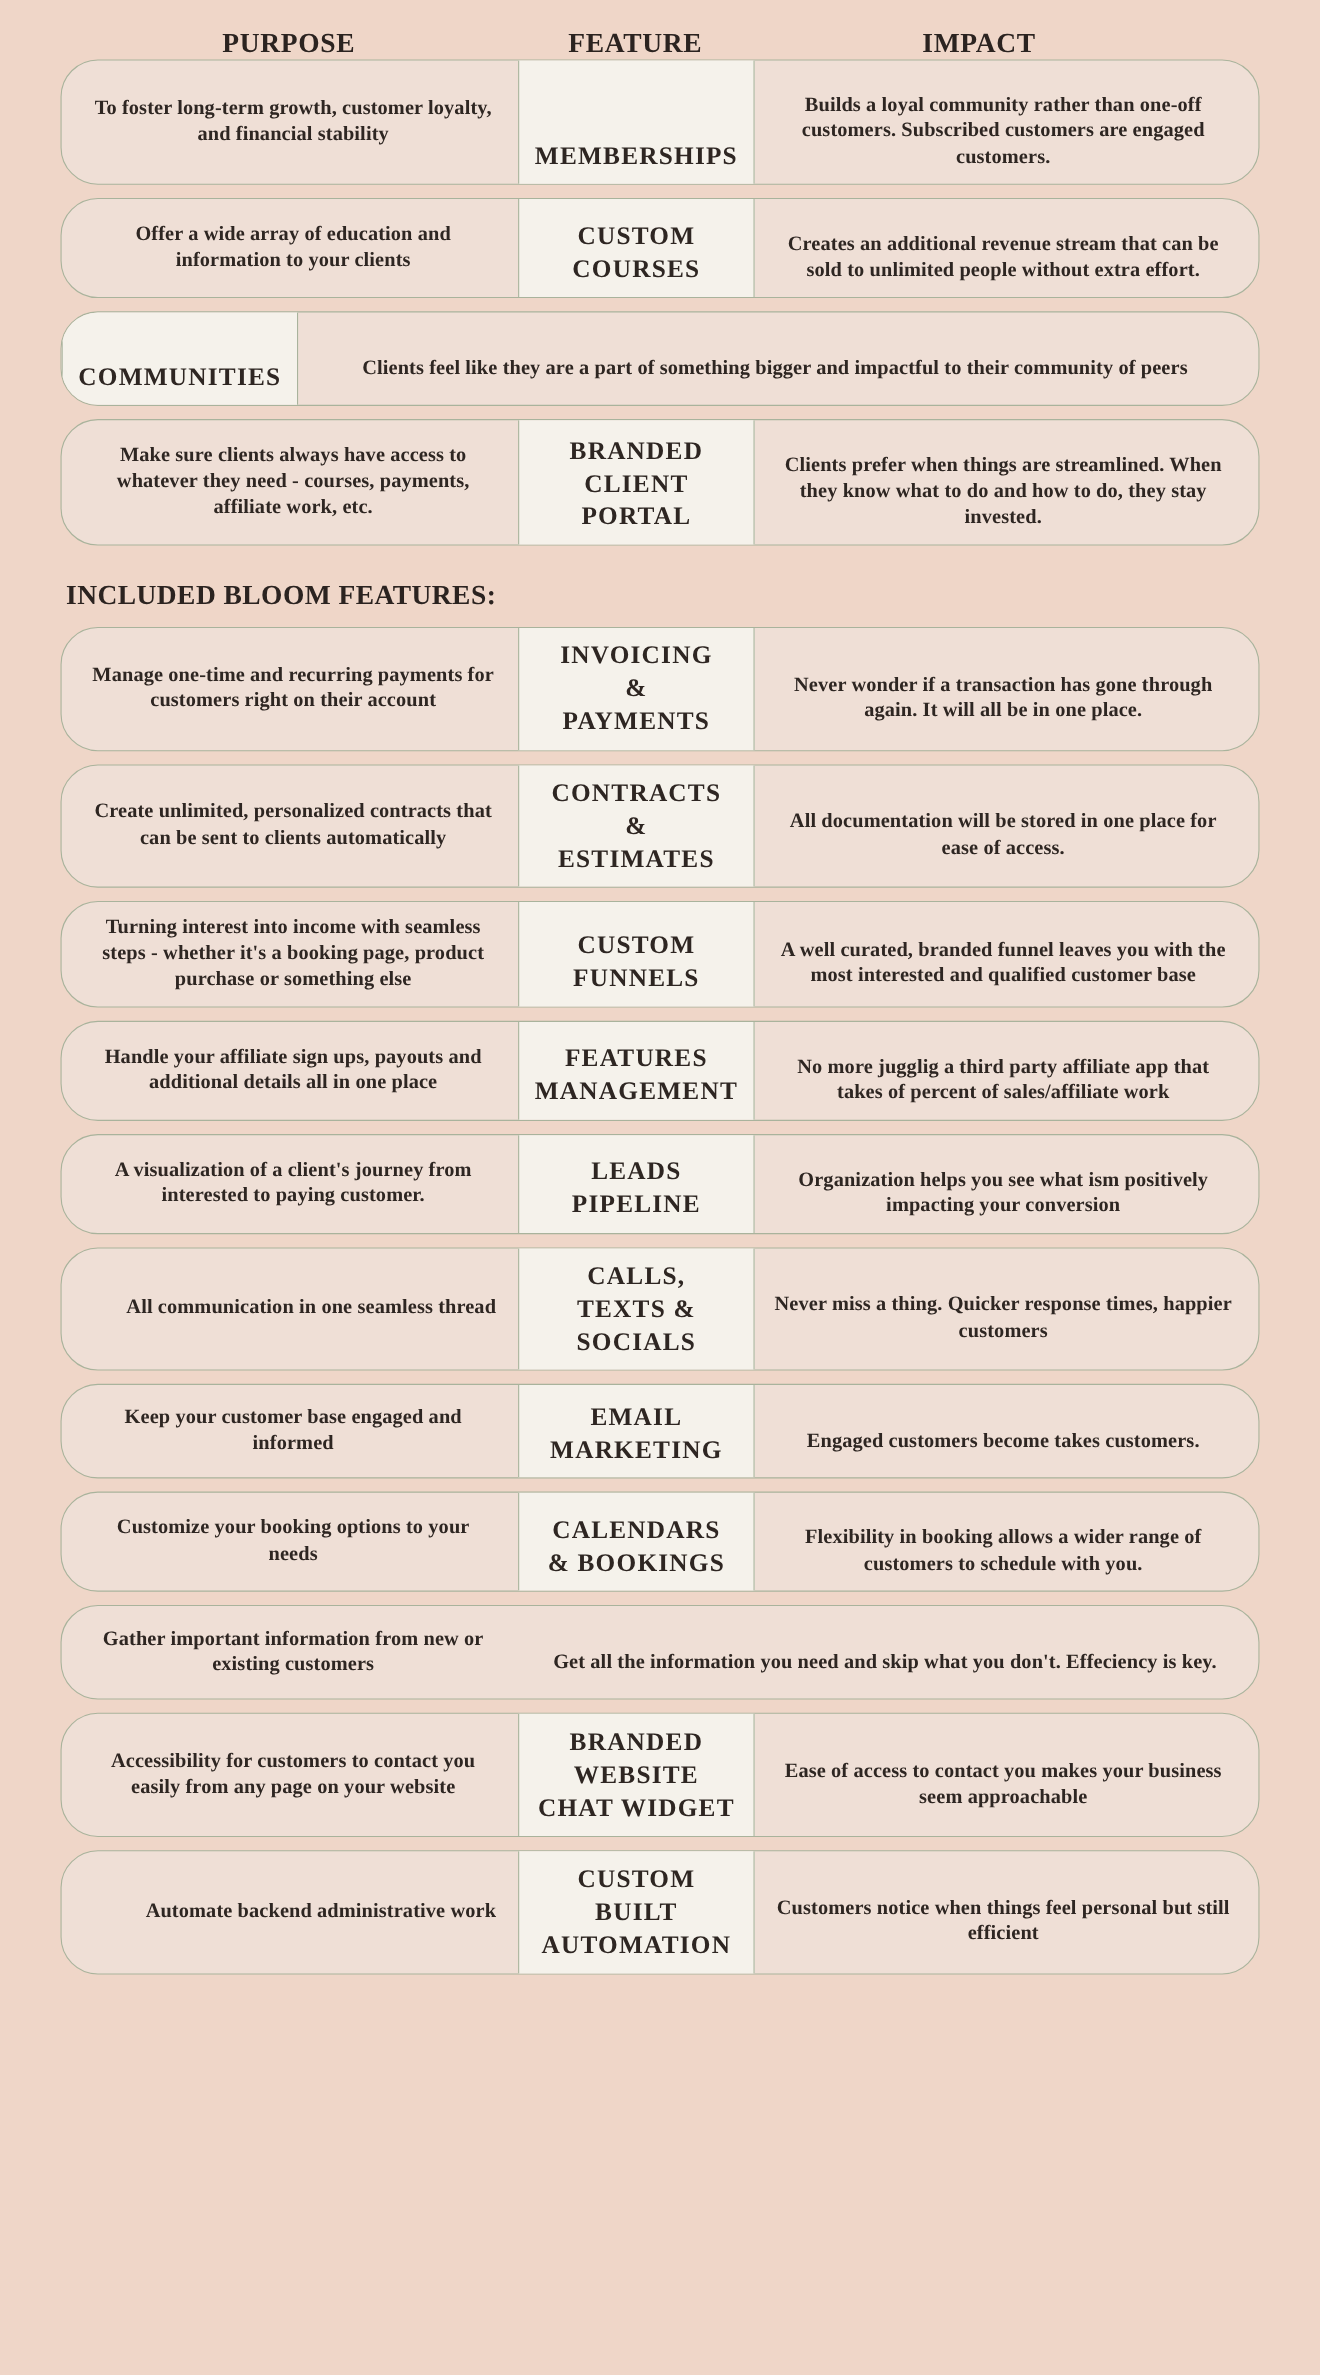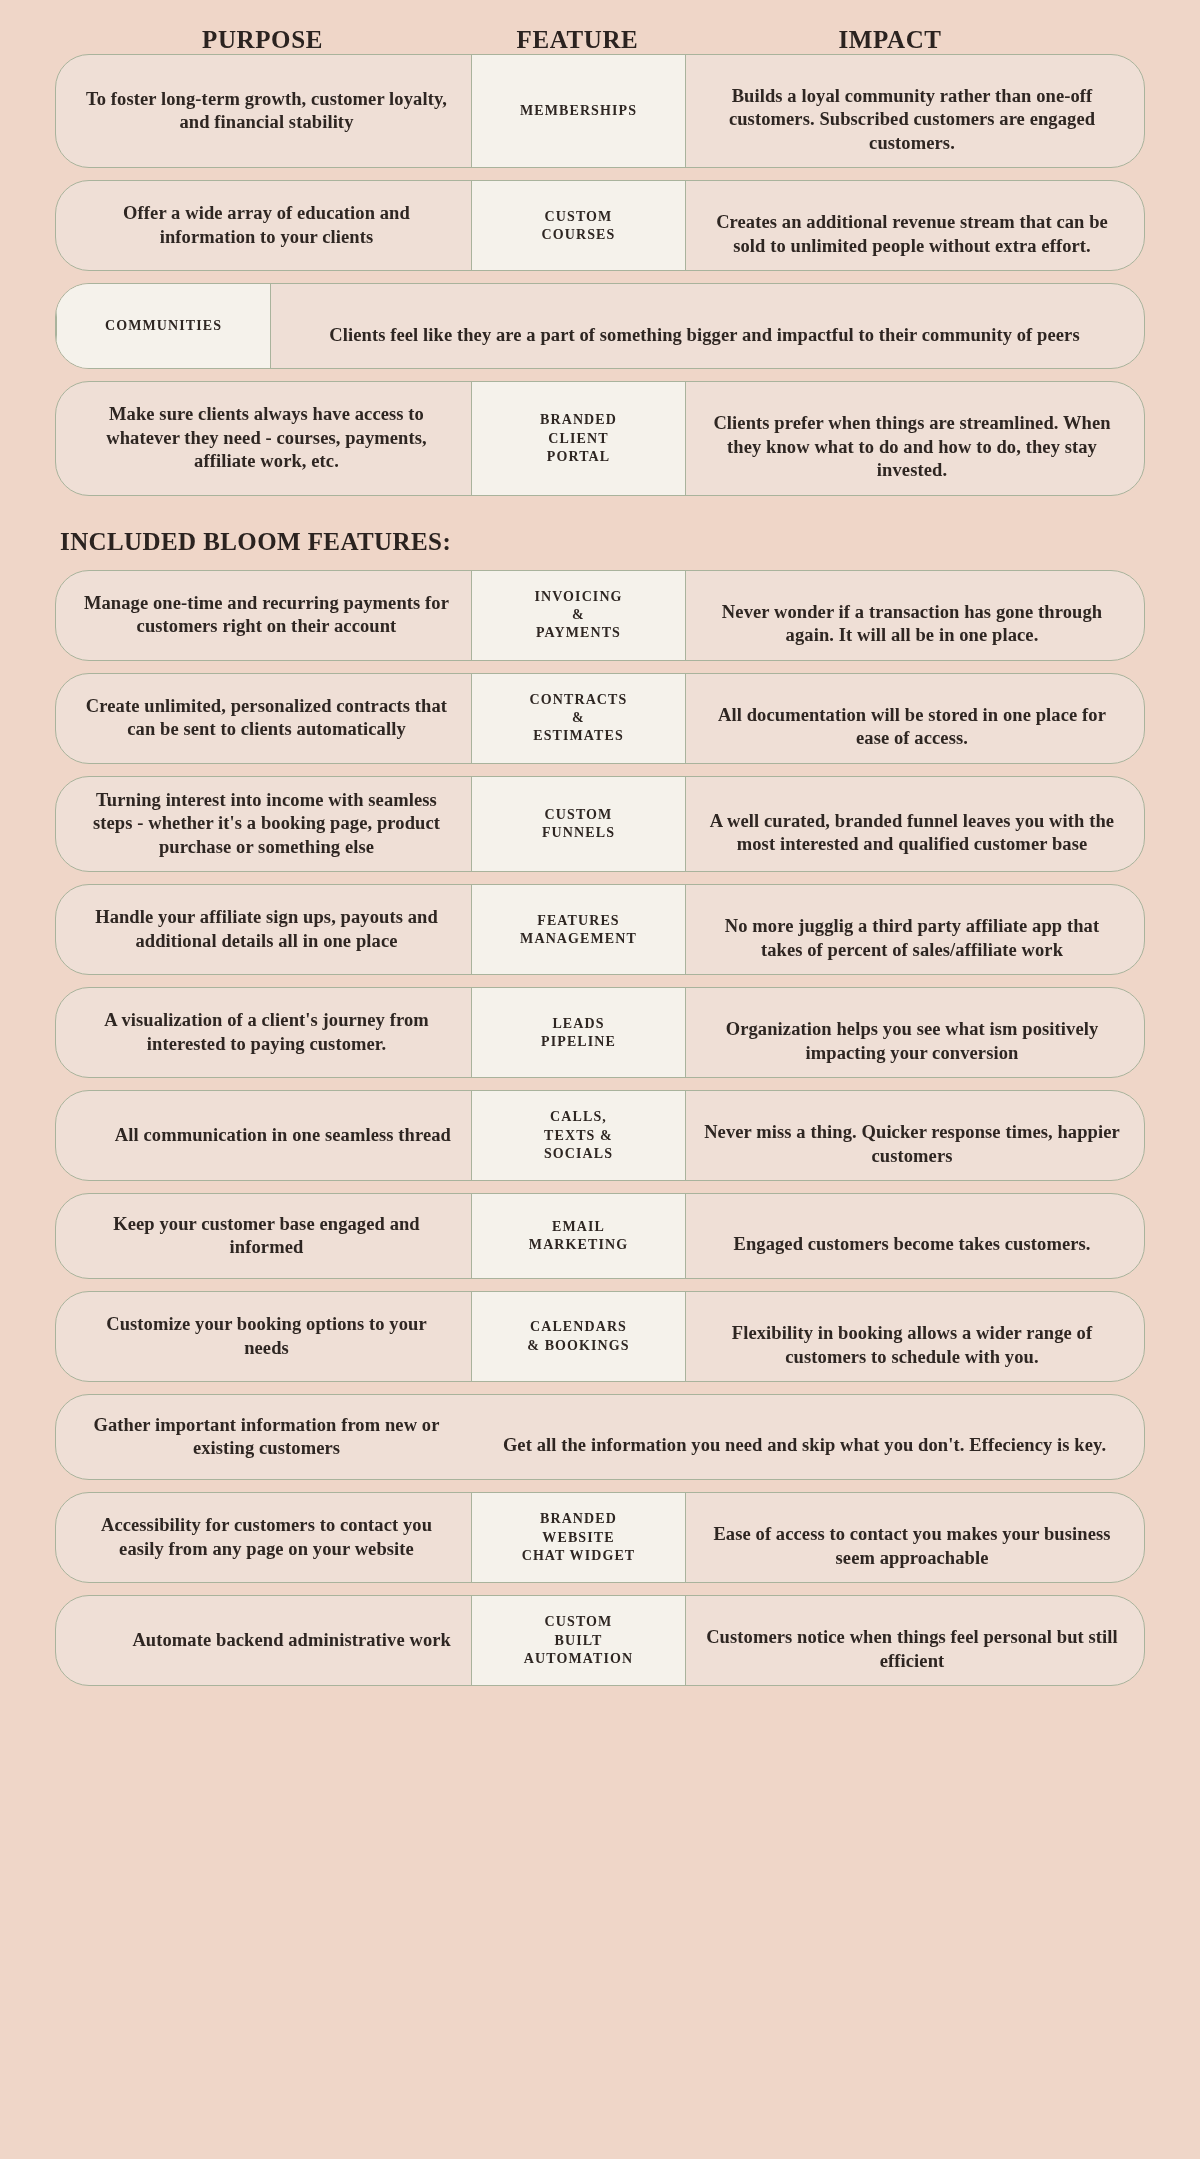--- a/index.html
+++ b/index.html
@@ -84,25 +84,26 @@
     justify-content: flex-end;
   }
 
   .cell-feature {
     width: 215px;
     flex: 0 0 215px;
     background: #F5F2EB;
     border-left: 1.5px solid #A9B39C;
     border-right: 1.5px solid #A9B39C;
     font-weight: bold;
-    font-size: 14px;
+    font-size: 23px;
     line-height: 1.3;
     letter-spacing: 1.1px;
     margin: -1.5px 0;
     padding: 12px 8px;
+    align-items: flex-end;
   }
 
   .cell-impact {
     flex: 1 1 auto;
     font-weight: bold;
     font-size: 18.5px;
     line-height: 1.27;
     letter-spacing: 0.1px;
     padding-right: 24px;
     padding-left: 18px;

